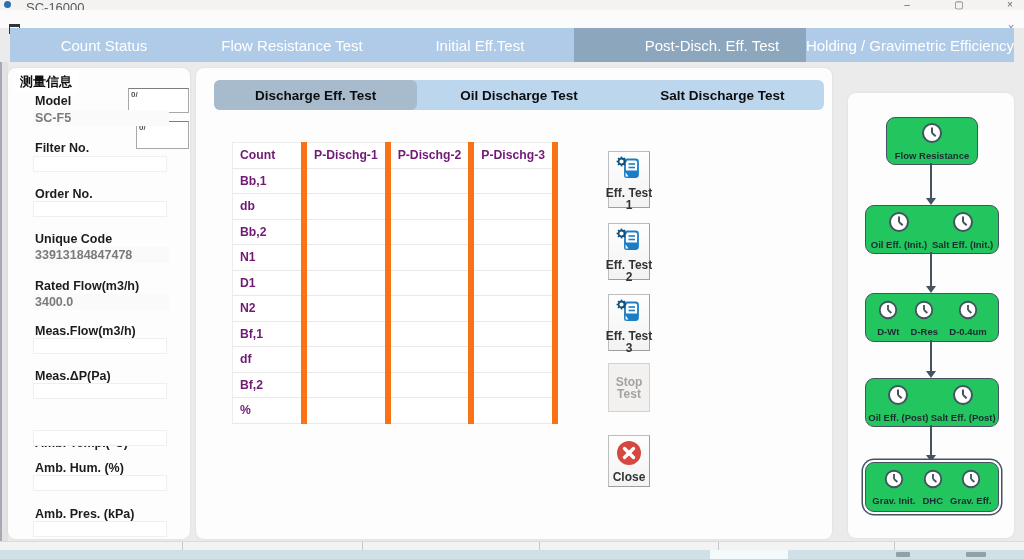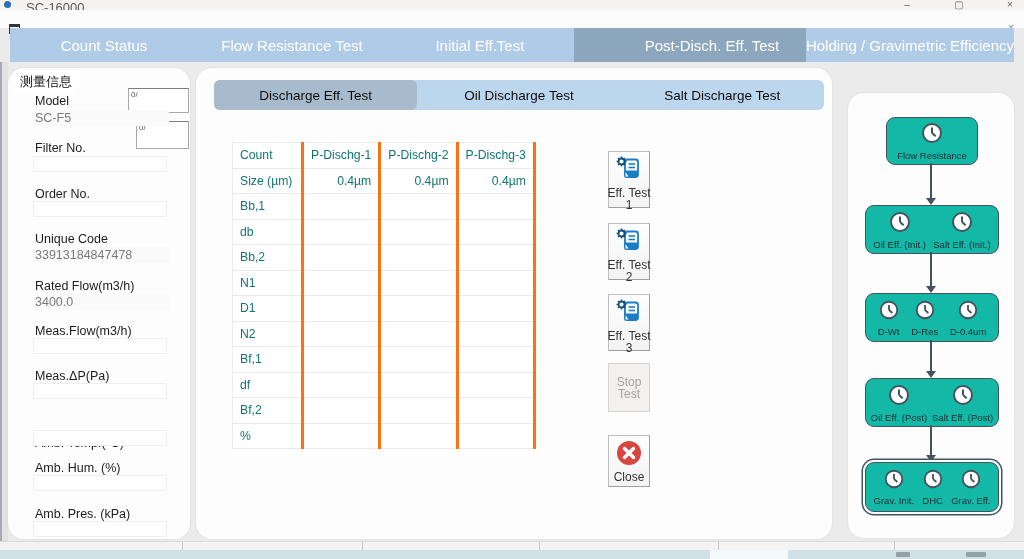--- a/index.html
+++ b/index.html
@@ -15,52 +15,52 @@
   .menustrip{left:0;top:10px;width:1024px;height:18px;background:#fcfbfb;}
   .window-icon{left:9px;top:14px;width:9px;height:8px;border:1px solid #33333c;background:#fff;box-shadow:inset 0 2px 0 #33333c;}
   .inner-close{right:6px;top:11px;font-size:11px;color:#8a8a8a;width:14px;text-align:center;}
 
   
   .nav{left:10px;top:28px;width:1004px;height:34px;display:flex;background:#b0cbe8;}
   .nav-tab{flex:1;display:flex;align-items:center;justify-content:center;color:#ffffff;font-size:15px;white-space:nowrap;cursor:default;}
   .nav-tab.selected{background:#8ca6be;padding-left:44px;}
 
   
-  .panel{background:#fdfdfd;border-radius:16px;box-shadow:0 0 3px rgba(0,0,0,0.07);}
+  .panel{background:#fdfdfd;border-radius:8px;box-shadow:0 0 3px rgba(0,0,0,0.07);font-weight:bold;}
   .left-panel{left:8px;top:68px;width:182px;height:471px;}
   .main-panel{left:196px;top:68px;width:636px;height:471px;}
   .right-panel{left:848px;top:93px;width:166px;height:445px;}
 
   
   .sb-header{left:6px;top:3px;font-size:13px;color:#111;background:#fff;padding:2px 6px;}
   .sb-label{left:27px;font-size:12.5px;color:#1c1c1c;white-space:nowrap;}
   .sb-value{left:25px;width:134px;height:16px;font-size:12.5px;color:#7a7a7a;background:#fafafa;line-height:16px;padding-left:2px;}
   .sb-input{left:25px;width:132px;height:14px;background:#ffffff;border:1px solid #f0eeee;}
   .counter-box{background:#fff;border:1px solid #a9a7a7;border-top-color:#7e7c7c;font-size:8px;color:#555;line-height:9px;padding:1px 0 0 2px;}
 
   
   .subtabs{left:18px;top:12px;width:610px;height:30px;background:#bcd6ee;border-radius:6px;display:flex;}
   .subtab{flex:1;display:flex;align-items:center;justify-content:center;font-size:13.5px;color:#0d0d0d;white-space:nowrap;cursor:default;}
   .subtab.selected{background:#a7bbcd;border-radius:6px;}
 
   
   .data-table{left:36px;top:74px;border-collapse:collapse;table-layout:fixed;background:#fff;border:1px solid #ececec;}
-  .data-table td{border-bottom:1px solid #e9e9e9;border-right:3px solid #f97316;height:24.5px;font-size:12.2px;color:#0f766e;padding:0 7px;white-space:nowrap;overflow:hidden;}
+  .data-table td{border-bottom:1px solid #e9e9e9;border-right:6px solid #f97316;height:24.5px;font-size:12.2px;color:#701a75;padding:0 7px;white-space:nowrap;overflow:hidden;}
   .data-table td.c0{width:54px;text-align:left;}
   .data-table td.cn{width:53px;text-align:right;}
 
   
   .tool-btn{left:412px;width:40px;background:linear-gradient(#fefefe,#f3f3f3);border:1px solid #bdbdbd;border-right-color:#9f9f9f;border-bottom-color:#9f9f9f;display:flex;flex-direction:column;align-items:center;padding-top:3px;cursor:pointer;}
   .tool-btn .lbl{font-size:12px;color:#333;line-height:12px;white-space:nowrap;}
   .tool-btn.disabled{background:#f2f1f0;border-color:#d5d3d2;cursor:default;}
   .tool-btn.disabled .lbl{color:#a6a2a0;}
   .tool-btn.stop{justify-content:center;padding-top:0;}
 
   
-  .flow-box{border:1.5px solid #44535f;border-radius:9px;background:#14b8a6;display:flex;align-items:center;justify-content:space-evenly;}
+  .flow-box{border:1.5px solid #44535f;border-radius:9px;background:#22c55e;display:flex;align-items:center;justify-content:space-evenly;}
   .flow-box.final{box-shadow:0 0 0 2px #fff,0 0 0 3.5px #44535f;}
   .flow-item{display:flex;flex-direction:column;align-items:center;}
   .flow-item .flbl{font-size:9.5px;color:#1d2a33;margin-top:1px;white-space:nowrap;}
   .flow-arrow{left:82px;width:2px;background:#44535f;}
   .flow-arrow:after{content:"";position:absolute;bottom:-6px;left:-4px;border:5px solid transparent;border-top:7px solid #44535f;border-bottom:none;}
 
   
   .statusbar{left:0;top:541px;width:1024px;height:9px;background:#f4f3f3;border-top:1px solid #dcdada;border-bottom:1px solid #d6d4d4;}
   .status-div{top:0;width:1px;height:100%;background:#c9c7c7;}
   .taskbar{left:0;top:550px;width:1024px;height:9px;background:#cfe1e6;}
@@ -140,26 +140,20 @@
       <div class="subtab">Salt Discharge Test</div>
     </div>
 
     <table class="abs data-table">
       <tbody>
           <tr>
             <td class="c0">Count</td>
             <td class="cn">P-Dischg-1</td>
             <td class="cn">P-Dischg-2</td>
             <td class="cn">P-Dischg-3</td>
-          </tr>
-      <tr>
-            <td class="c0">Size (µm)</td>
-            <td class="cn">0.4µm</td>
-            <td class="cn">0.4µm</td>
-            <td class="cn">0.4µm</td>
           </tr>
       <tr>
             <td class="c0">Bb,1</td>
             <td class="cn"></td>
             <td class="cn"></td>
             <td class="cn"></td>
           </tr>
       <tr>
             <td class="c0">db</td>
             <td class="cn"></td>

